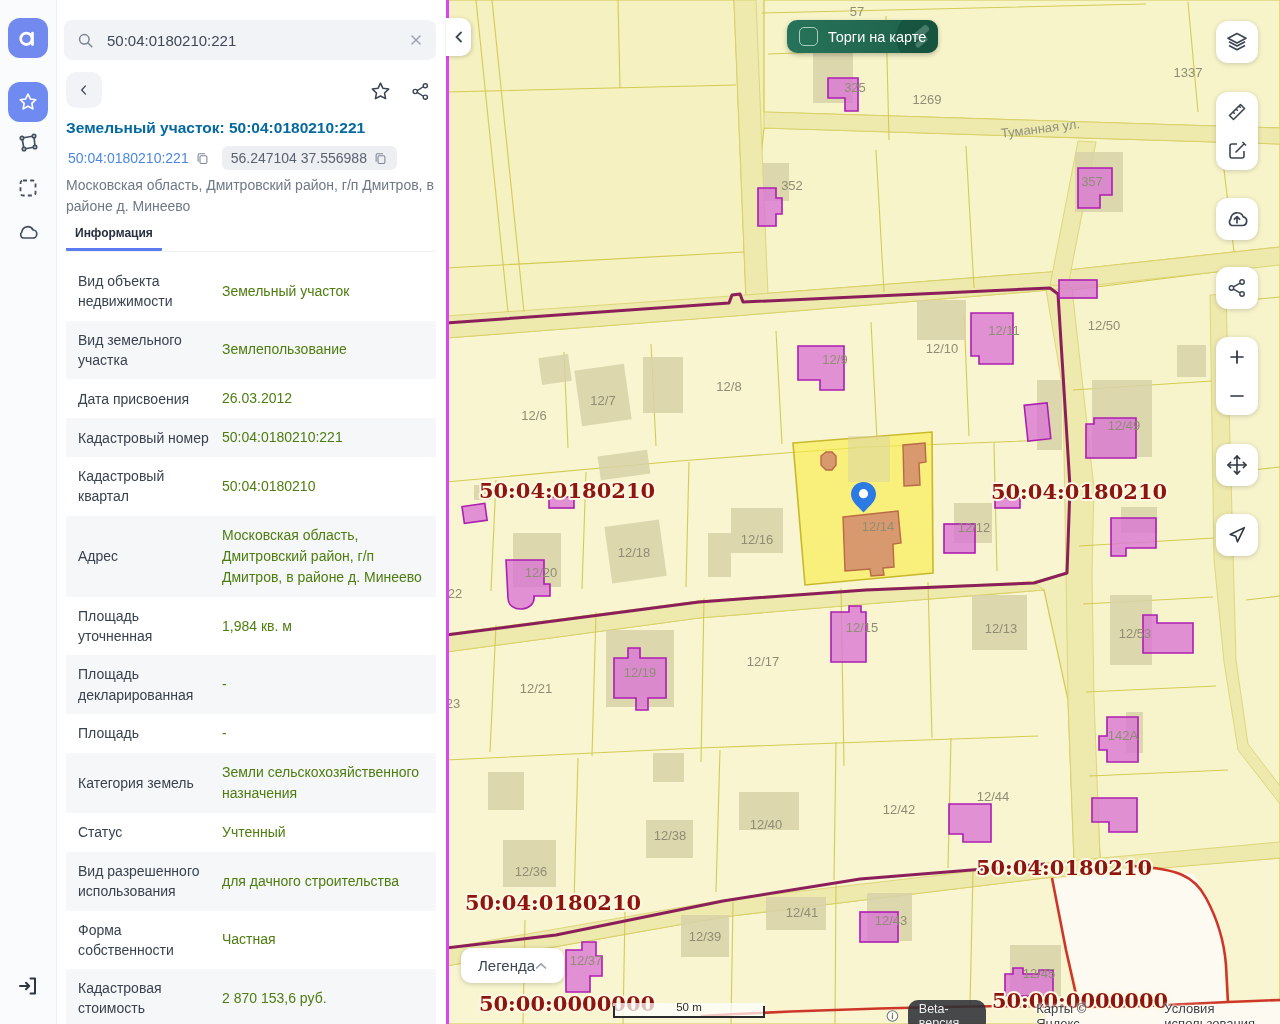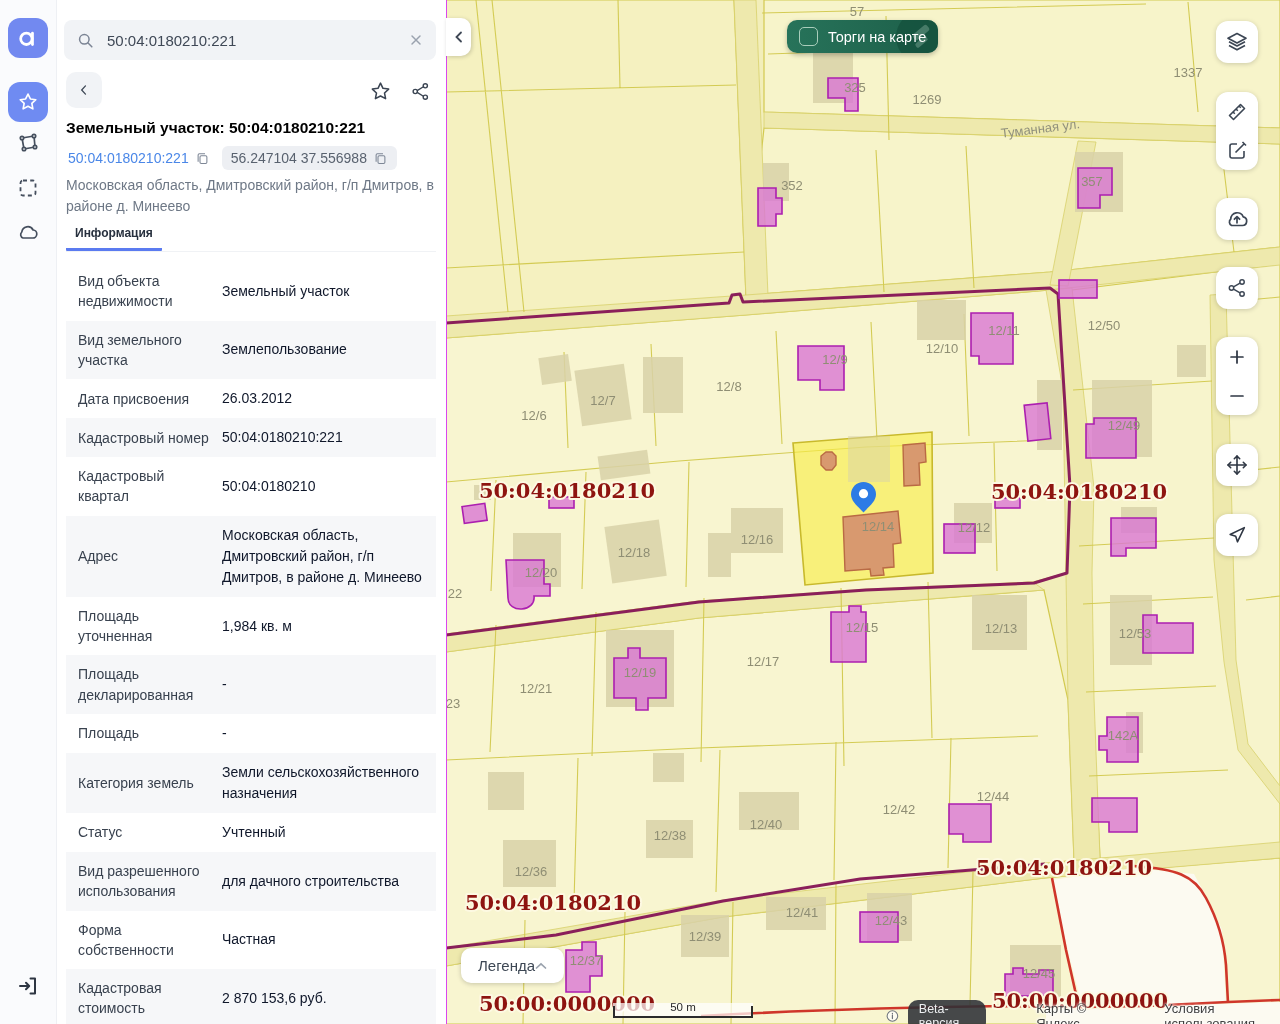--- a/index.html
+++ b/index.html
@@ -5,52 +5,52 @@
   html,body{margin:0;padding:0;background:#e8eaed;}
   .stage{position:relative;width:1280px;height:1024px;overflow:hidden;background:#fff;
          font-family:"Liberation Sans",sans-serif;-webkit-font-smoothing:antialiased;}
   
   .rail{position:absolute;left:0;top:0;width:56px;height:1024px;background:#fafbfd;border-right:1px solid #eef0f4;z-index:30;}
   .rail .logo{position:absolute;left:8px;top:18px;width:40px;height:40px;border-radius:12px;background:#7289f0;display:flex;align-items:center;justify-content:center;}
   .railbtn{position:absolute;left:8px;width:40px;height:40px;border-radius:12px;display:flex;align-items:center;justify-content:center;}
   .railbtn.active{background:#6f8bf2;}
   .railicon{position:absolute;left:16px;width:24px;height:24px;display:flex;align-items:center;justify-content:center;}
   
-  .panel{position:absolute;left:56px;top:0;width:390px;height:1024px;background:#fff;z-index:20;border-right:1px solid #d946ef;}
+  .panel{position:absolute;left:56px;top:0;width:390px;height:1024px;background:#fff;z-index:20;border-right:3px solid #d946ef;}
   .search{position:absolute;left:8px;top:20px;width:372px;height:40px;background:#f1f3f6;border-radius:8px;display:flex;align-items:center;box-sizing:border-box;padding:0 12px;}
   .search input{flex:1;border:none;background:transparent;outline:none;font-size:15px;color:#3f4856;margin:0 10px;font-family:"Liberation Sans",sans-serif;}
   .hdr-row{position:absolute;left:10px;top:72px;width:368px;height:36px;}
   .backbtn{position:absolute;left:0;top:0;width:36px;height:36px;background:#f1f3f6;border-radius:10px;display:flex;align-items:center;justify-content:center;}
   .hdr-ico{position:absolute;top:7px;width:24px;height:24px;display:flex;align-items:center;justify-content:center;}
-  .title{position:absolute;left:10px;top:119px;width:372px;font-size:15.5px;font-weight:bold;color:#000000;}
+  .title{position:absolute;left:10px;top:119px;width:372px;font-size:15.5px;font-weight:bold;color:#0369a1;}
   .chips{position:absolute;left:10px;top:146px;display:flex;align-items:center;gap:10px;}
   .chip1{display:flex;align-items:center;gap:6px;color:#4a87e8;font-size:14px;padding:3px 2px;}
   .chip2{display:flex;align-items:center;gap:6px;background:#edeff3;border-radius:6px;color:#59626f;font-size:14px;padding:4px 9px;}
   .addr{position:absolute;left:10px;top:175px;width:372px;font-size:14px;line-height:1.48;color:#6e7886;}
   .tabs{position:absolute;left:10px;top:222px;width:370px;border-bottom:1px solid #f0f2f5;}
   .tab{display:inline-block;padding:4px 9px 8px 9px;font-size:12px;font-weight:bold;color:#27303e;border-bottom:3px solid #5b7bf0;border-radius:1px;}
   .tbl{position:absolute;left:10px;top:262px;width:370px;}
   .trow{display:flex;box-sizing:border-box;padding:9px 12px;align-items:center;}
   .trow:nth-child(even){background:#f6f7f9;}
   .tlabel{width:132px;flex:0 0 132px;font-size:14px;color:#39424f;line-height:1.45;}
-  .tval{flex:1;font-size:14px;color:#0f172a;line-height:1.5;padding-left:12px;}
+  .tval{flex:1;font-size:14px;color:#4d7c0f;line-height:1.5;padding-left:12px;}
   
   .map{position:absolute;left:446px;top:0;width:852px;height:1024px;background:#f2eeba;}
   .collapse-tab{position:absolute;left:446px;top:18px;width:25px;height:38px;background:#fff;border-radius:0 10px 10px 0;box-shadow:1px 1px 4px rgba(0,0,0,.18);z-index:25;display:flex;align-items:center;justify-content:center;}
   .toggle{position:absolute;left:787px;top:20px;width:151px;height:33px;border-radius:10px;background:linear-gradient(90deg,#27735a,#1d5f49);box-shadow:0 2px 5px rgba(0,0,0,.25);display:flex;align-items:center;padding:0 0 0 12px;box-sizing:border-box;overflow:hidden;z-index:24;}
   .toggle .cb{width:17px;height:17px;border:1.5px solid #a9cdbb;border-radius:5px;flex:0 0 17px;}
   .toggle .tl{color:#fff;font-size:14.5px;margin-left:10px;white-space:nowrap;position:relative;z-index:2;}
   .toggle .gavel-circle{position:absolute;right:-10px;top:-9px;width:52px;height:52px;border-radius:50%;background:#14503c;opacity:.75;}
   .toggle .gavel-circle i{position:absolute;left:16px;top:18px;width:18px;height:7px;background:#cfe4d8;opacity:.35;transform:rotate(-40deg);border-radius:2px;}
   .toggle .gavel-circle b{position:absolute;left:23px;top:24px;width:5px;height:14px;background:#cfe4d8;opacity:.35;transform:rotate(50deg);border-radius:2px;}
   .mapbtn{position:absolute;background:#fff;border-radius:12px;box-shadow:0 1px 5px rgba(0,0,0,.18);display:flex;flex-direction:column;align-items:center;justify-content:center;z-index:24;}
   .mapbtn .cell{width:42px;height:39px;display:flex;align-items:center;justify-content:center;}
   .legend-btn{position:absolute;left:461px;top:948px;width:103px;height:35px;background:#fff;border-radius:10px;box-shadow:0 1px 5px rgba(0,0,0,.2);display:flex;align-items:center;justify-content:center;z-index:24;}
   .legend-btn span{font-size:15px;color:#3d4754;}
-  .scalebar{position:absolute;left:613px;top:1003px;width:140px;height:15px;background:rgba(255,255,255,.72);z-index:23;}
+  .scalebar{position:absolute;left:613px;top:1003px;width:152px;height:15px;background:rgba(255,255,255,.72);z-index:23;}
   .scalebar .line{position:absolute;left:0;right:0;bottom:0;height:2px;background:#2b2b2b;}
   .scalebar .tick{position:absolute;bottom:0;width:2px;height:12px;background:#2b2b2b;}
   .scalebar .txt{position:absolute;left:0;right:0;top:-2px;text-align:center;font-size:11.5px;color:#2b2b2b;}
   .attrib{position:absolute;left:886px;top:1000px;display:flex;align-items:center;gap:9px;z-index:23;justify-content:flex-end;}
   .beta-pill{background:rgba(44,48,53,.88);color:#eef0f2;font-size:12.5px;border-radius:10px;padding:2px 11px;}
   .attr-txt{font-size:13px;color:#3f3f3f;text-shadow:0 0 3px #fff,0 0 3px #fff,0 0 4px #fff;padding-left:41px;}
   svg text{font-family:"Liberation Sans",sans-serif;}
   .plabel{font-size:13px;fill:#8f8e74;}
   .qlabel{font-family:"DejaVu Serif",serif;font-size:21px;font-weight:bold;fill:#8e1410;stroke:#fdf9e2;stroke-width:4px;paint-order:stroke;stroke-linejoin:round;}
   .street{font-size:13px;fill:#90907c;}

